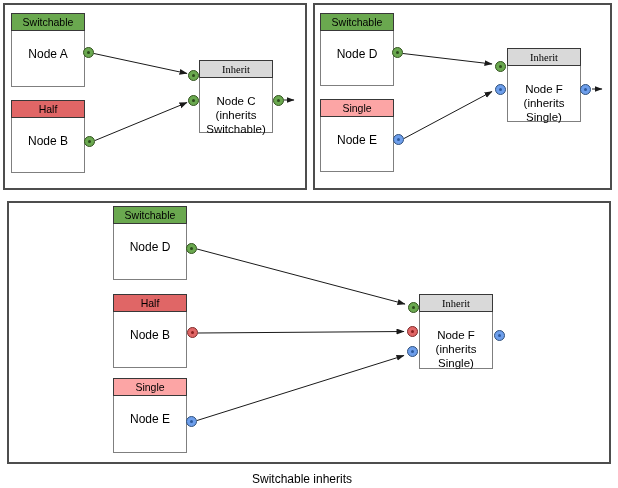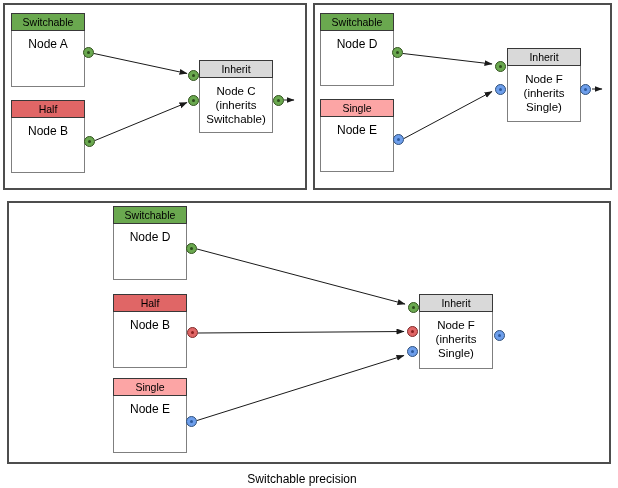--- a/index.html
+++ b/index.html
@@ -36,26 +36,26 @@
     margin: -1px -1px 0 -1px;
     border: 1px solid #383838;
     display: flex;
     align-items: center;
     justify-content: center;
     font-size: 10.5px;
   }
   .hdr-switchable { background: #6aa84f; }
   .hdr-half       { background: #e06666; text-align: right; }
   .hdr-single     { background: #fca5a5; }
-  .hdr-inherit    { background: #d9d9d9; }
+  .hdr-inherit    { background: #d9d9d9; font-family: Liberation Serif, serif; }
 
   .node-body {
     text-align: center;
     font-size: 12px;
-    padding-top: 6px;
+    padding-top: 16px;
   }
   .node-body.multiline {
     font-size: 11.5px;
     line-height: 14px;
   }
 
   .port {
     position: absolute;
     width: 11px;
     height: 11px;
@@ -177,15 +177,15 @@
     </div>
   </div>
   <div class="port green" style="left:186px; top:243px;"></div>
   <div class="port red" style="left:187px; top:327px;"></div>
   <div class="port blue" style="left:186px; top:416px;"></div>
   <div class="port green" style="left:408px; top:302px;"></div>
   <div class="port red" style="left:407px; top:326px;"></div>
   <div class="port blue" style="left:407px; top:346px;"></div>
   <div class="port blue" style="left:494px; top:330px;"></div>
 
-  <div id="caption">Switchable precision</div>
+  <div id="caption">Switchable inherits</div>
 
 </div>
 
 </body></html>

